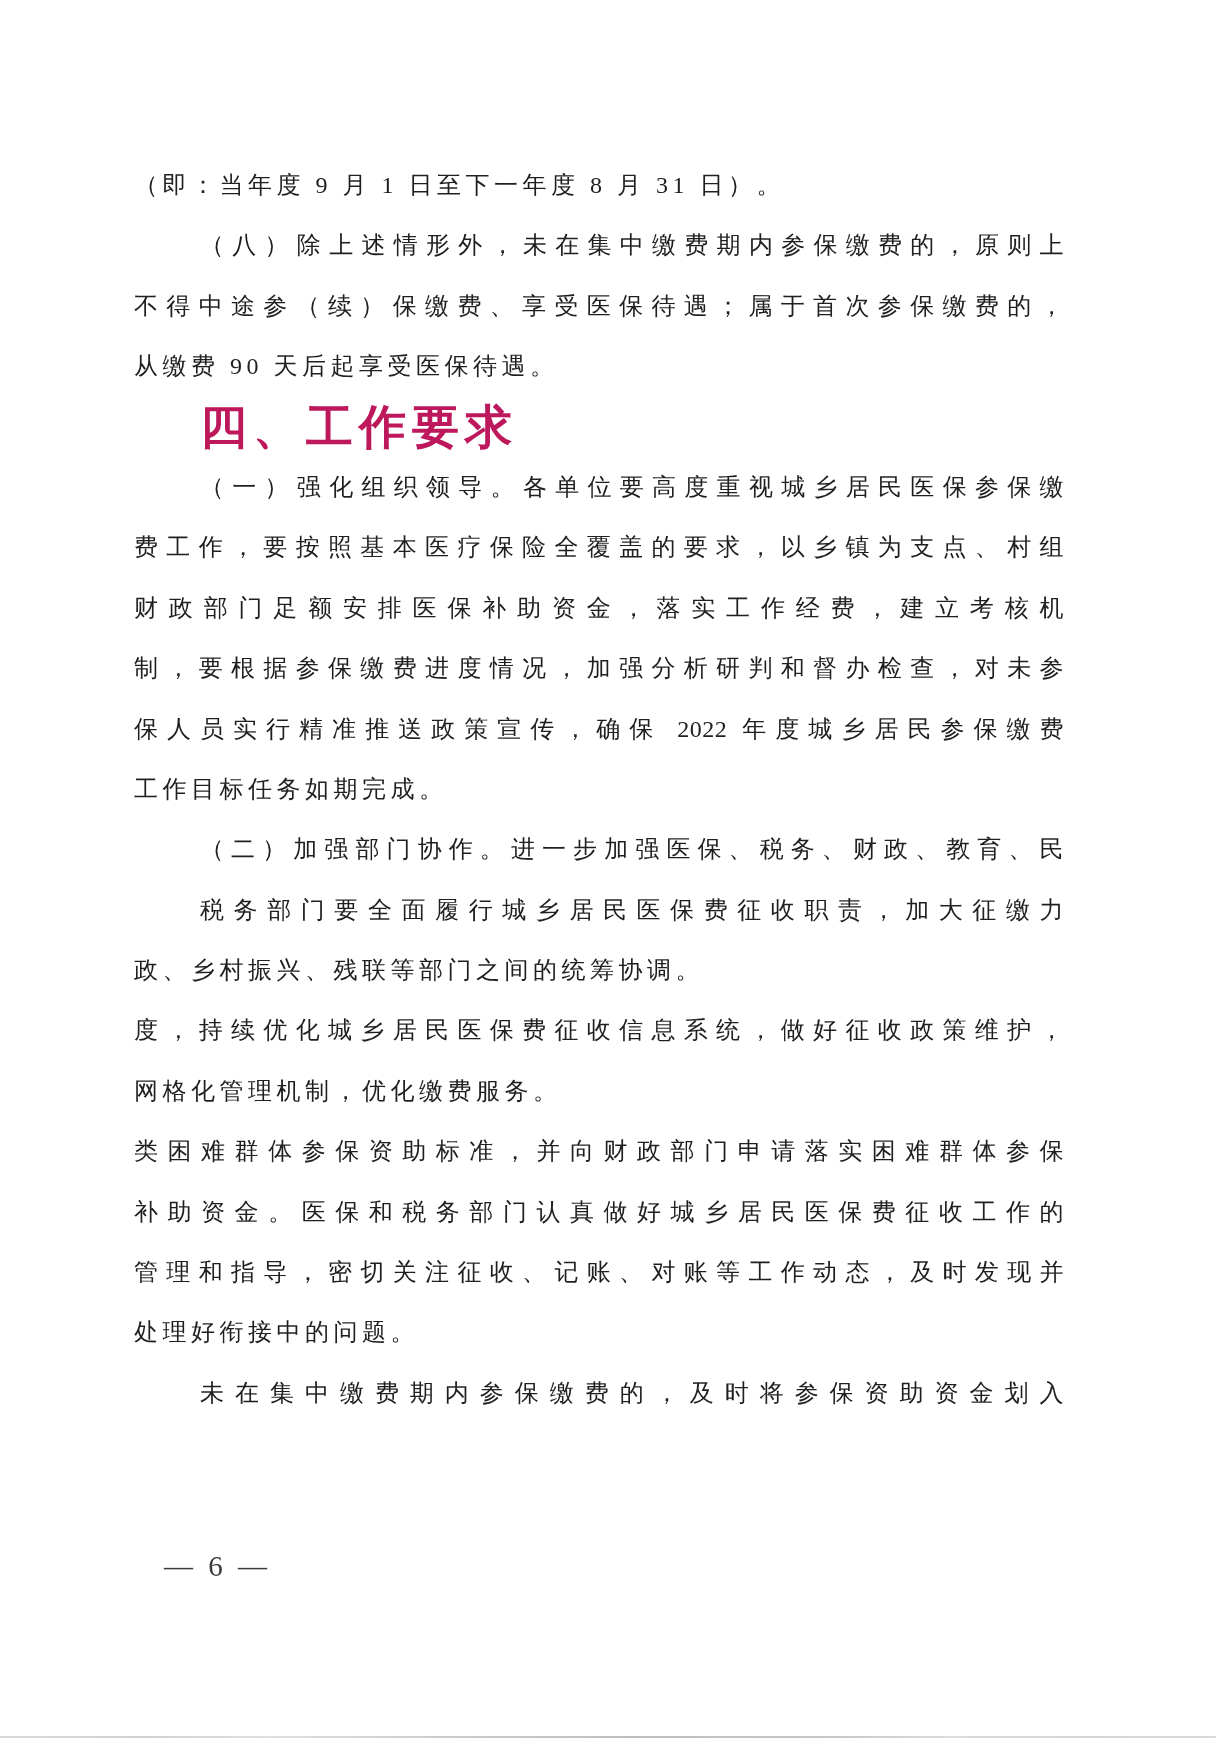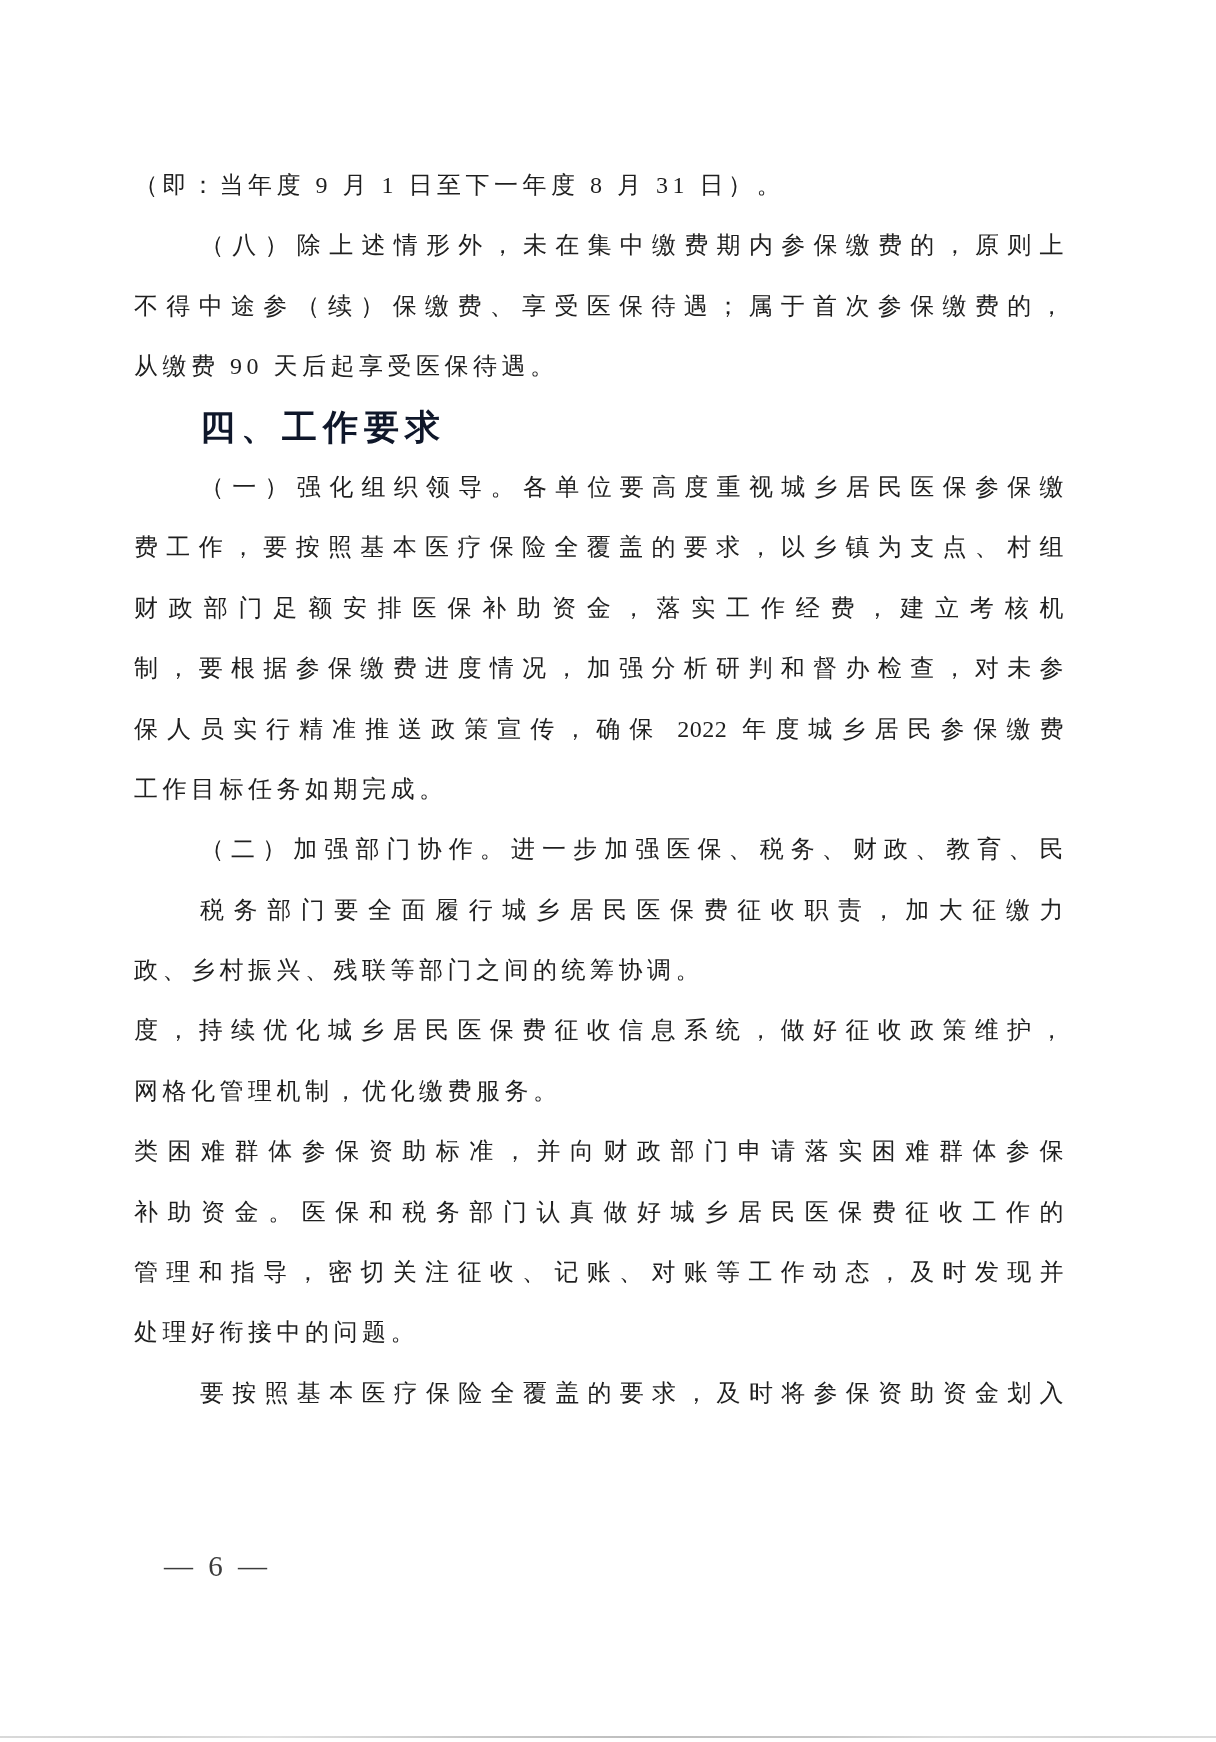--- a/index.html
+++ b/index.html
@@ -37,22 +37,22 @@
     text-align: left;
     text-align-last: left;
     letter-spacing: 4.5px;
   }
   .line.indent {
     padding-left: 66px;
   }
   .line.heading {
     font-family: "Liberation Sans", "DejaVu Sans", sans-serif;
     font-weight: 700;
-    font-size: 35px;
-    color: #0f172a;
+    font-size: 47px;
+    color: #be185d;
     text-align: left;
     text-align-last: left;
     letter-spacing: 6px;
   }
   .page-number {
     position: absolute;
     left: 164px;
     top: 1550px;
     font-size: 29px;
     letter-spacing: 4px;
@@ -89,19 +89,19 @@
     <div class="line plain">工作目标任务如期完成。</div>
     <div class="line indent">（二）加强部门协作。进一步加强医保、税务、财政、教育、民</div>
     <div class="line indent">税务部门要全面履行城乡居民医保费征收职责，加大征缴力</div>
     <div class="line plain">政、乡村振兴、残联等部门之间的统筹协调。</div>
     <div class="line">度，持续优化城乡居民医保费征收信息系统，做好征收政策维护，</div>
     <div class="line plain">网格化管理机制，优化缴费服务。</div>
     <div class="line">类困难群体参保资助标准，并向财政部门申请落实困难群体参保</div>
     <div class="line">补助资金。医保和税务部门认真做好城乡居民医保费征收工作的</div>
     <div class="line">管理和指导，密切关注征收、记账、对账等工作动态，及时发现并</div>
     <div class="line plain">处理好衔接中的问题。</div>
-    <div class="line indent">要按照基本医疗保险全覆盖的要求，及时将参保资助资金划入</div>
+    <div class="line indent">未在集中缴费期内参保缴费的，及时将参保资助资金划入</div>
   </div>
 
   <div class="page-number">— 6 —</div>
 
   <div class="scan-artifact-line"></div>
 </div>
 
 </body></html>

